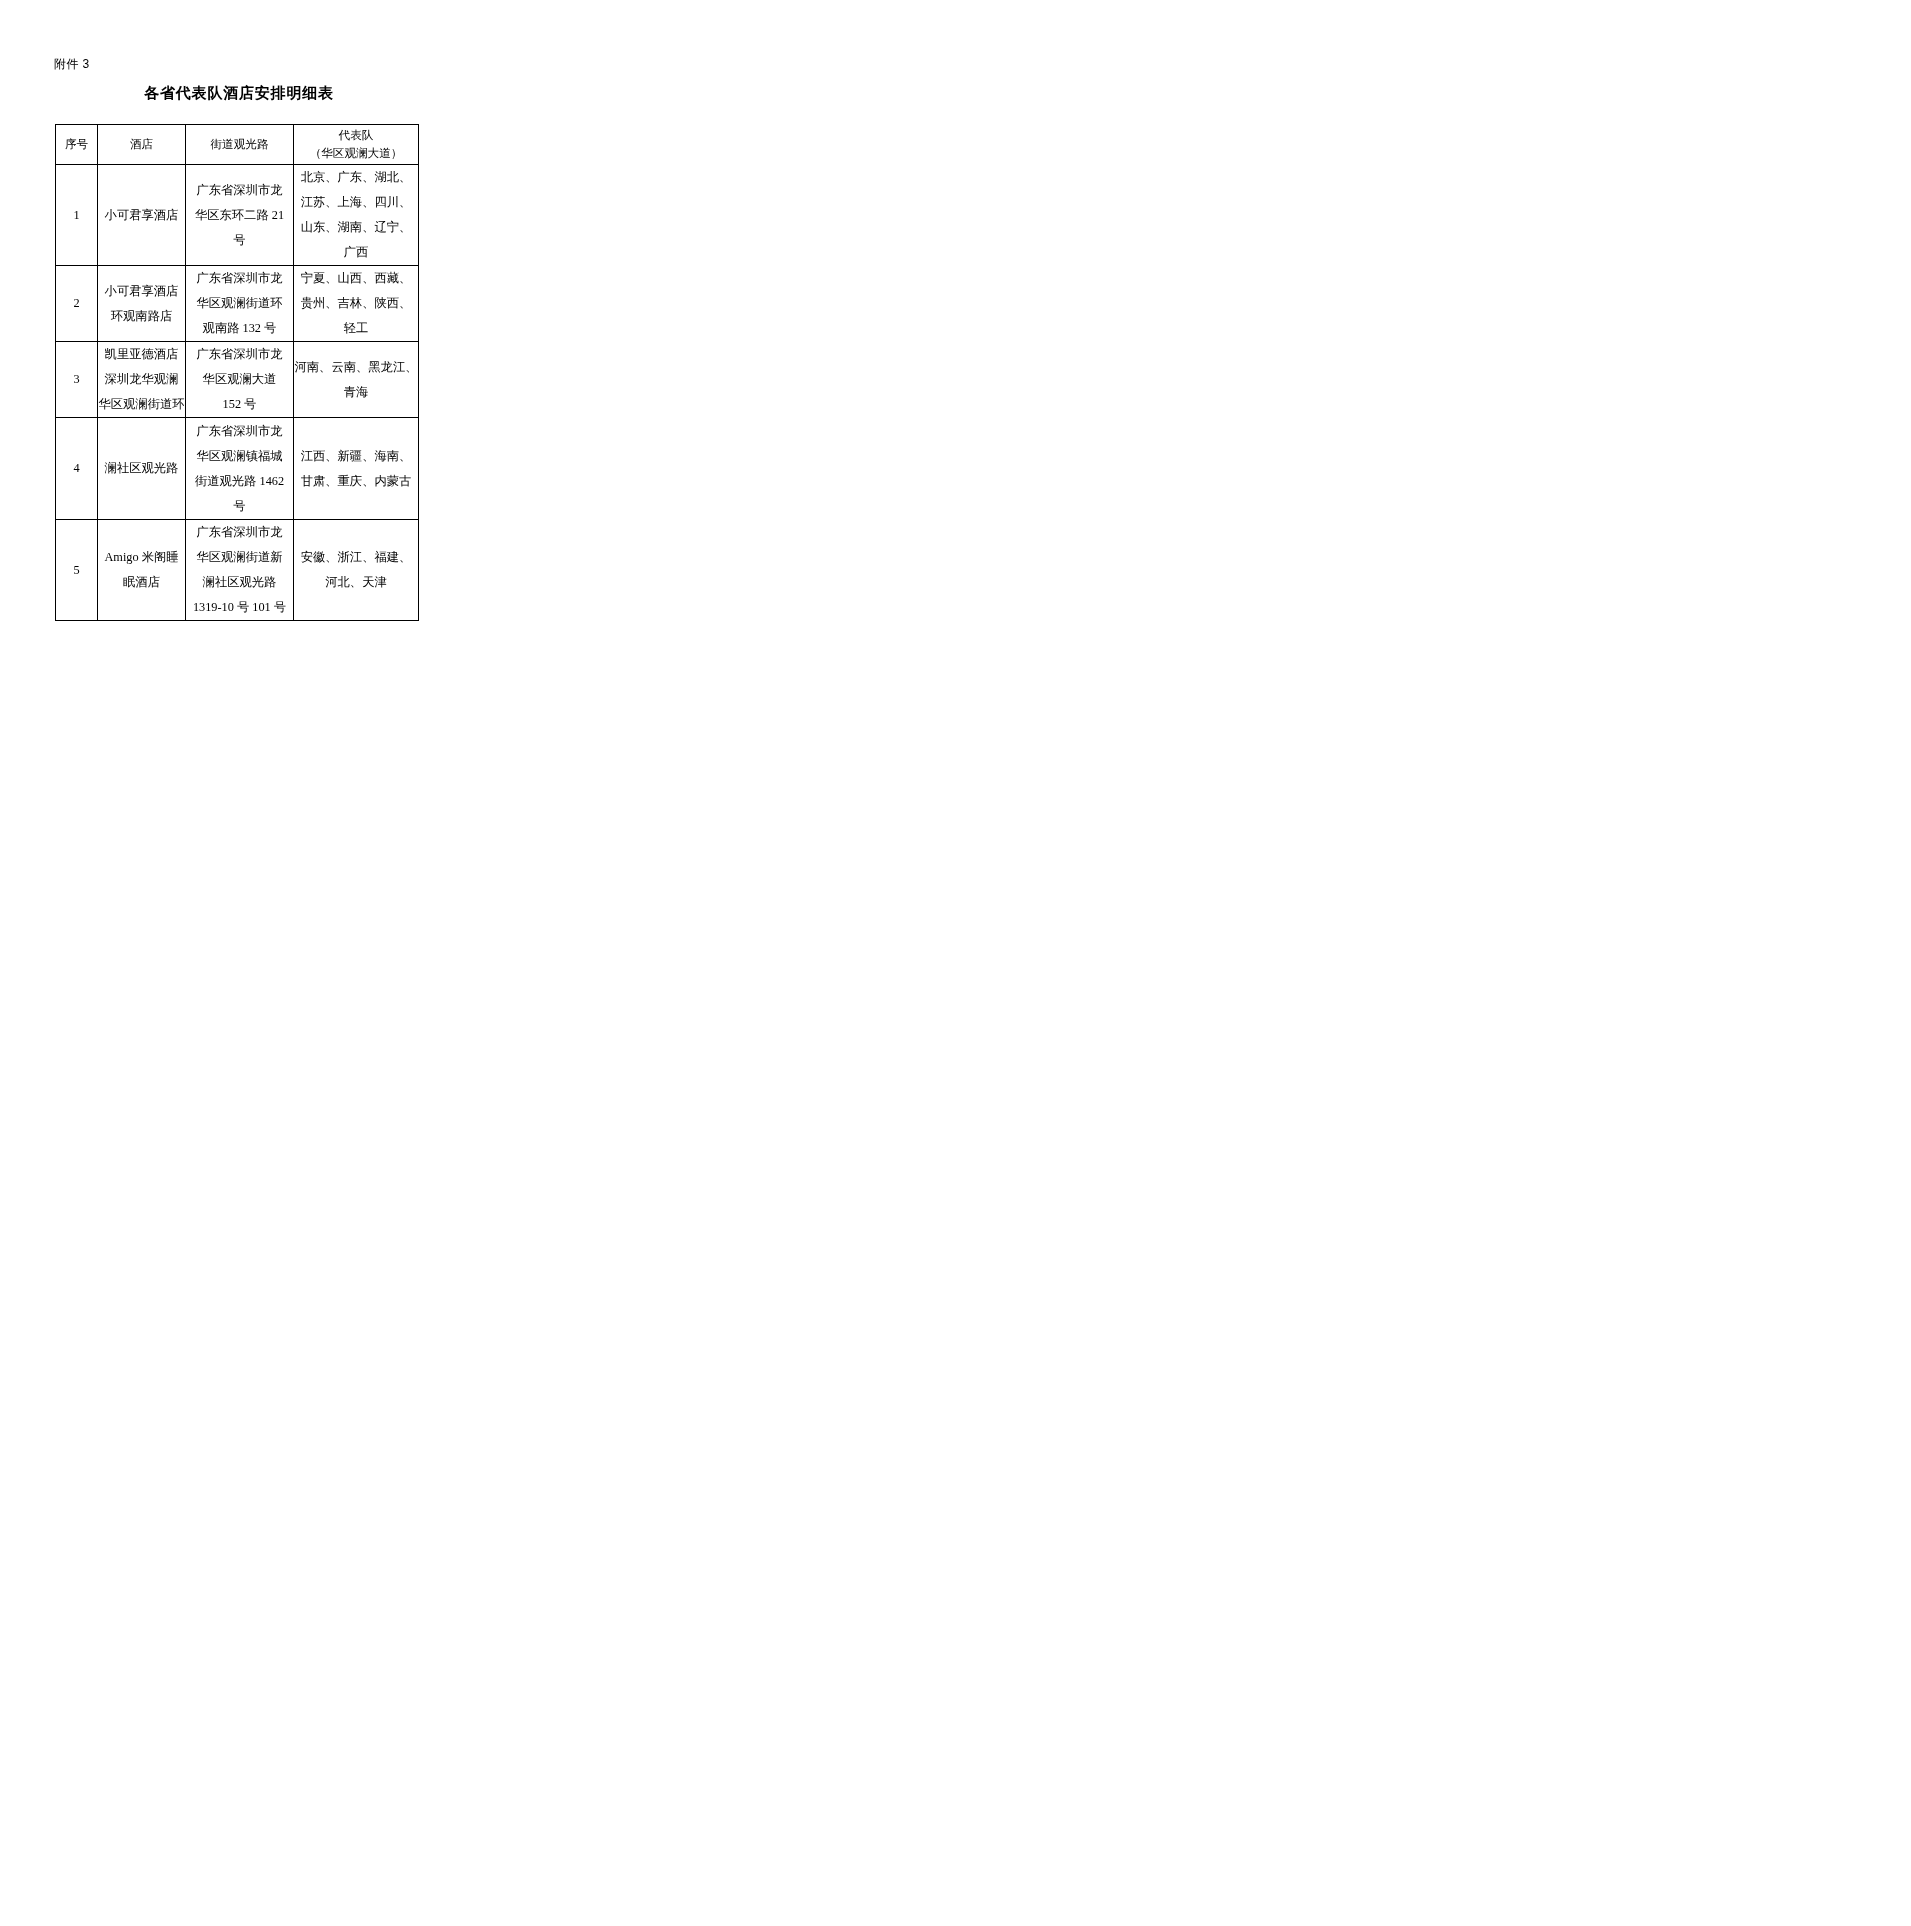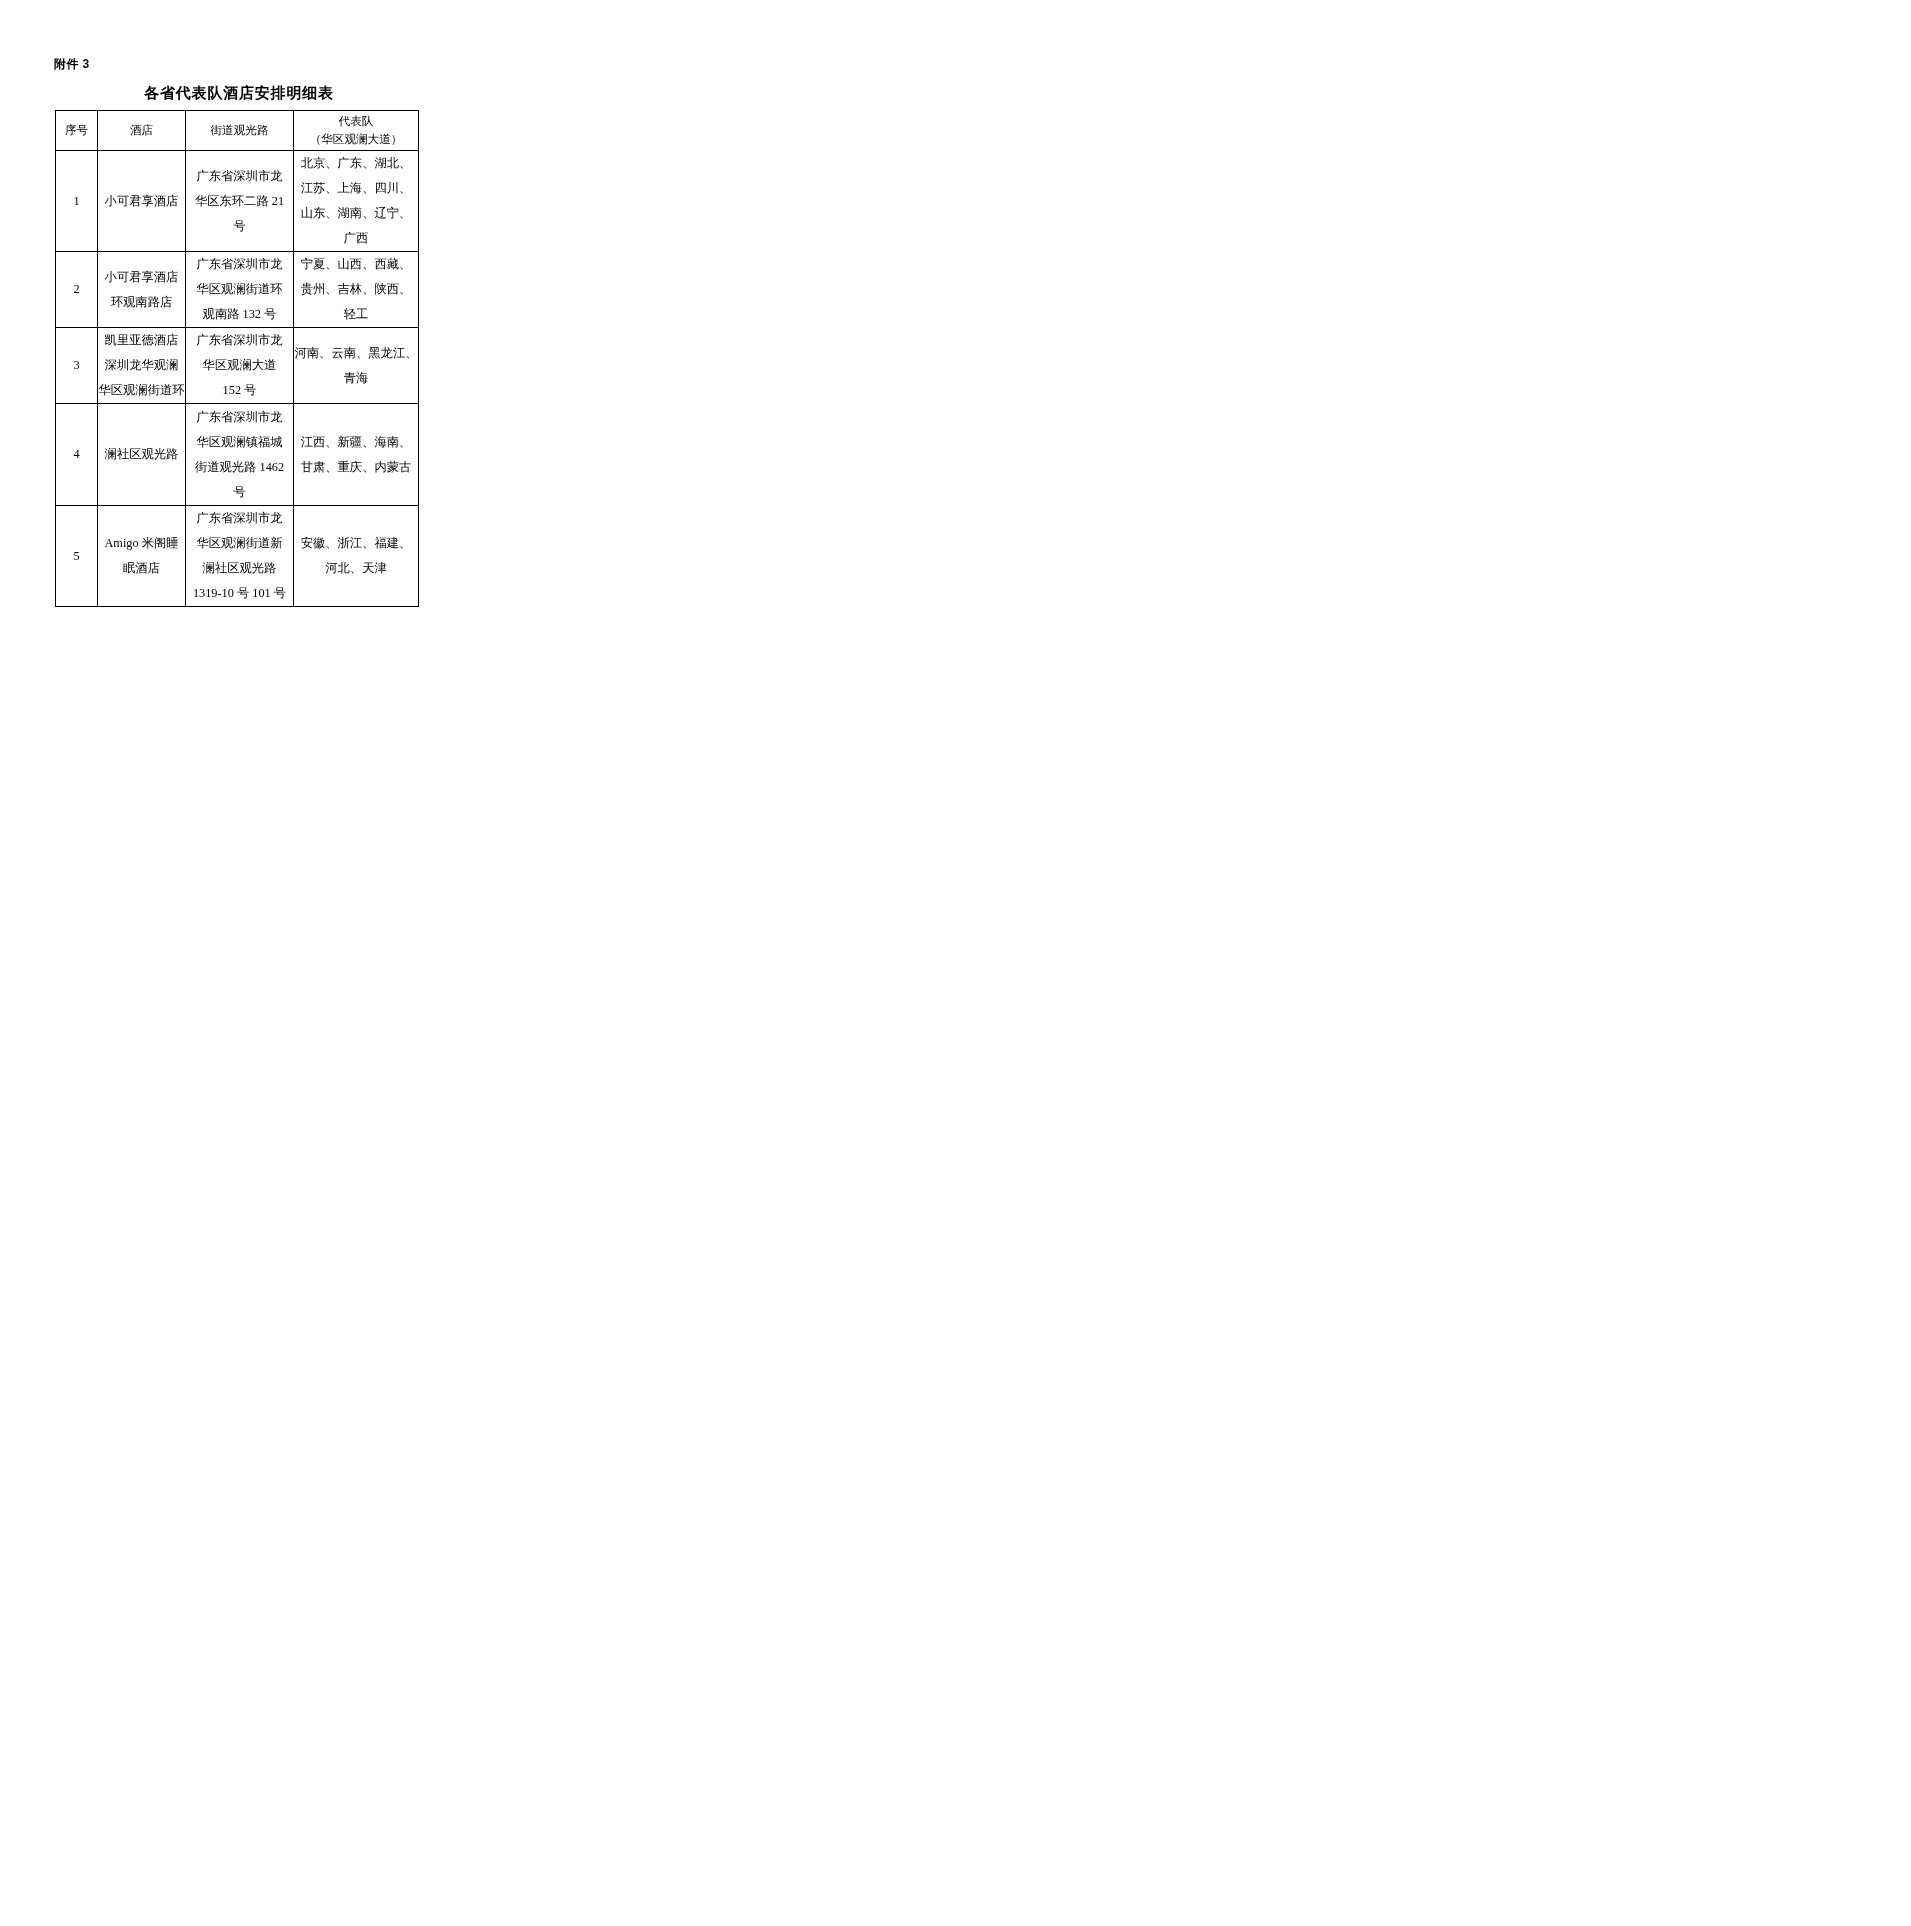--- a/index.html
+++ b/index.html
@@ -10,38 +10,38 @@
     position: relative;
     font-family: "Liberation Serif", "DejaVu Serif", serif;
     color: #000000;
     overflow: hidden;
   }
   .attachment-label {
     position: absolute;
     left: 54px;
     top: 56px;
     font-size: 12px;
-    font-weight: bold;
+    font-weight: normal;
     font-family: "Liberation Sans", "DejaVu Sans", sans-serif;
     letter-spacing: 0.4px;
   }
   .doc-title {
     position: absolute;
     top: 84px;
     left: 0;
     width: 100%;
     text-align: center;
     font-size: 15px;
     font-weight: bold;
     letter-spacing: 0.8px;
   }
   table.hotel-table {
     position: absolute;
     left: 55px;
-    top: 110px;
+    top: 124px;
     width: 363px;
     border-collapse: collapse;
     table-layout: fixed;
   }
   .hotel-table th,
   .hotel-table td {
     border-style: solid;
     border-color: #000000;
     border-top-width: 0.8px;
     border-bottom-width: 0.8px;

